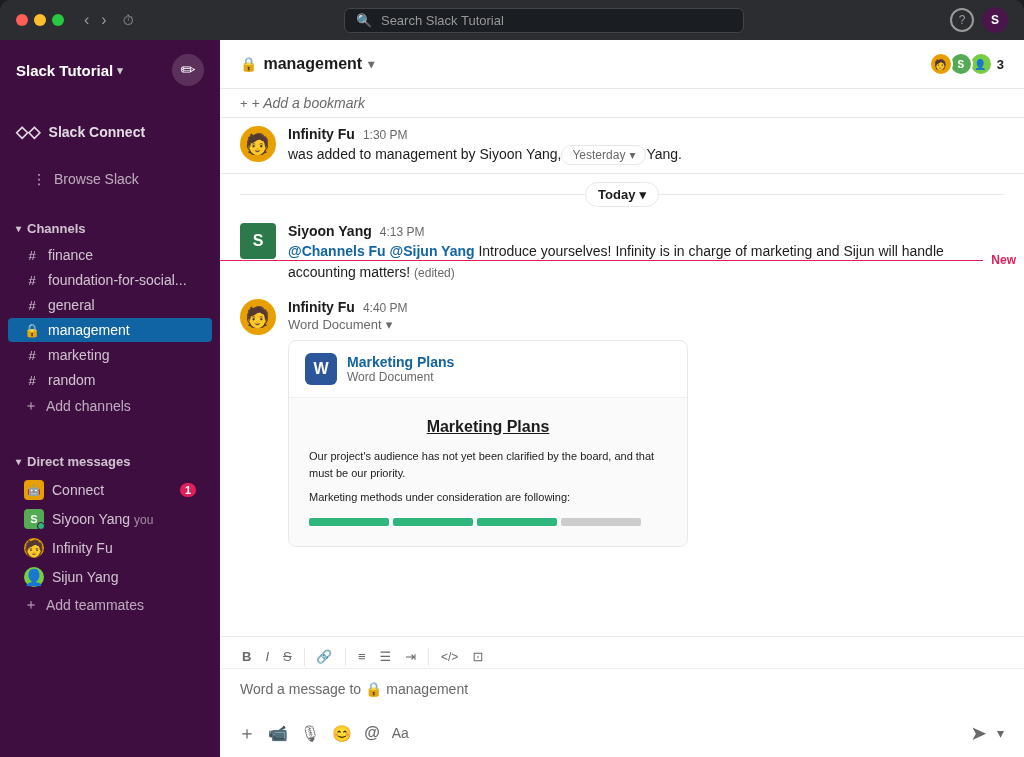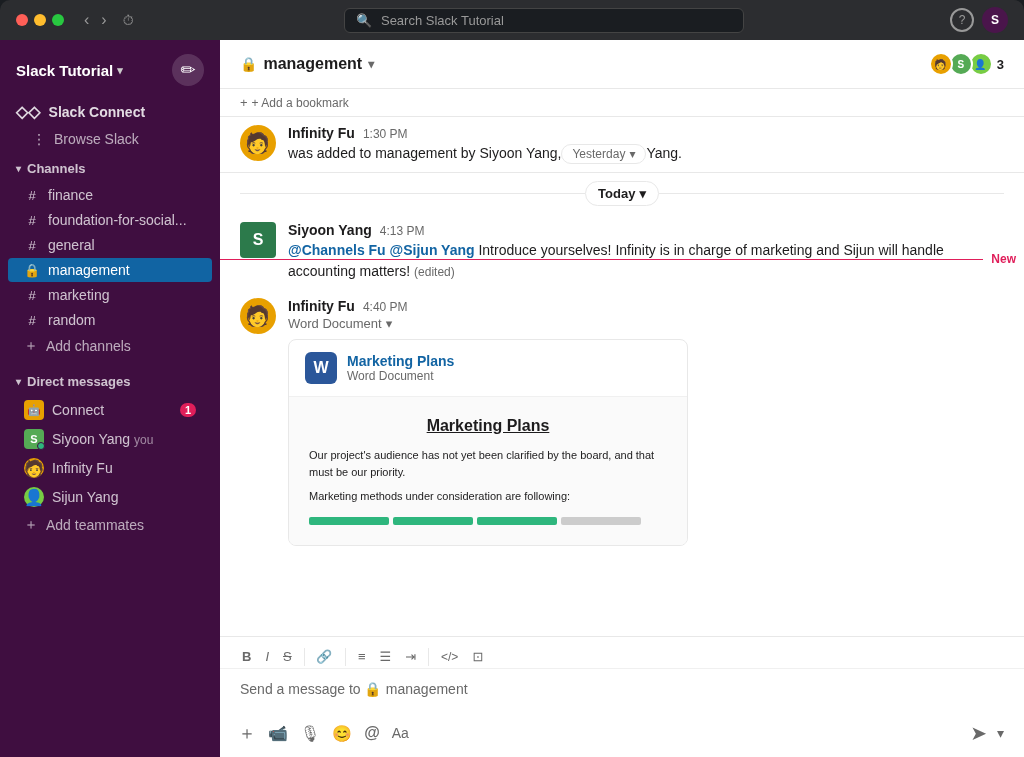--- a/index.html
+++ b/index.html
@@ -17,21 +17,21 @@
     .search-bar { flex: 1; max-width: 400px; margin: 0 auto; background: #1a1d21; border-radius: 6px; display: flex; align-items: center; padding: 4px 12px; gap: 8px; border: 1px solid #444; }
     .search-bar span { color: #999; font-size: 13px; }
     .search-icon { color: #999; font-size: 14px; }
     .help-btn { width: 24px; height: 24px; border-radius: 50%; background: none; border: 2px solid #999; color: #999; font-size: 12px; cursor: pointer; display: flex; align-items: center; justify-content: center; }
     .user-avatar-chrome { width: 26px; height: 26px; border-radius: 50%; background: #4a154b; color: white; font-size: 12px; display: flex; align-items: center; justify-content: center; font-weight: bold; }
 
     
     .app-layout { display: flex; flex: 1; overflow: hidden; }
 
     
-    .sidebar { width: 220px; background: #3f0e40; color: white; display: flex; flex-direction: column; flex-shrink: 0; overflow-y: auto; }
+    .sidebar { width: 220px; background: #3f0e40; color: white; display: flex; flex-direction: column; flex-shrink: 0; overflow-y: auto; gap: 20px; }
     .sidebar-header { display: flex; align-items: center; justify-content: space-between; padding: 14px 16px 10px; }
     .workspace-name { font-size: 15px; font-weight: 700; color: white; display: flex; align-items: center; gap: 4px; }
     .workspace-name .dropdown-arrow { font-size: 11px; color: #ccc; }
     .compose-btn { width: 32px; height: 32px; background: rgba(255,255,255,0.15); border-radius: 50%; display: flex; align-items: center; justify-content: center; cursor: pointer; color: white; font-size: 18px; }
 
     .sidebar-section { padding: 4px 0; }
     .sidebar-item { display: flex; align-items: center; padding: 4px 16px; gap: 8px; cursor: pointer; font-size: 14px; color: rgba(255,255,255,0.75); border-radius: 4px; margin: 1px 8px; }
     .sidebar-item.active { background: #1164a3; color: white; }
     .sidebar-item .icon { font-size: 13px; width: 16px; text-align: center; flex-shrink: 0; }
     .sidebar-section-header { display: flex; align-items: center; padding: 6px 16px; gap: 6px; cursor: pointer; font-size: 13px; color: rgba(255,255,255,0.75); font-weight: 600; }
@@ -248,21 +248,21 @@
           <div class="member-avatar" style="background:#e8a000;z-index:3;">🧑</div>
           <div class="member-avatar" style="background:#5a5;z-index:2;">S</div>
           <div class="member-avatar" style="background:#7c4;z-index:1;">👤</div>
           <span class="member-count">3</span>
         </div>
       </div>
     </div>
 
     <div class="bookmark-bar">
       <span>+</span>
-      <span style="font-size:12px;color:#696969;">+ Add a bookmark</span>
+      <span style="font-size:14px;color:#696969;font-style:italic;">+ Add a bookmark</span>
     </div>
 
     <div class="messages-area">
 
       <div class="yesterday-msg">
         <div class="avatar avatar-infinity" style="background:#e8a000;border-radius:50%;width:36px;height:36px;font-size:20px;display:flex;align-items:center;justify-content:center;">🧑</div>
         <div class="message-content">
           <div class="message-header">
             <span class="message-author">Infinity Fu</span>
             <span class="message-time">1:30 PM</span>
@@ -354,21 +354,21 @@
         <button class="toolbar-btn" style="font-size:13px;">🔗</button>
         <div class="toolbar-sep"></div>
         <button class="toolbar-btn" style="font-size:13px;">≡</button>
         <button class="toolbar-btn" style="font-size:13px;">☰</button>
         <button class="toolbar-btn" style="font-size:13px;">⇥</button>
         <div class="toolbar-sep"></div>
         <button class="toolbar-btn" style="font-size:12px;">&lt;/&gt;</button>
         <button class="toolbar-btn" style="font-size:13px;">⊡</button>
       </div>
       <div class="composer-input">
-        <span style="color:#696969;font-size:14px;">Send a message to 🔒 management</span>
+        <span style="color:#696969;font-size:14px;">Word a message to 🔒 management</span>
       </div>
       <div class="composer-footer">
         <div class="composer-tools">
           <button class="composer-tool">＋</button>
           <button class="composer-tool" style="font-size:16px;">📹</button>
           <button class="composer-tool" style="font-size:16px;">🎙</button>
           <button class="composer-tool" style="font-size:16px;">😊</button>
           <button class="composer-tool" style="font-size:16px;font-weight:bold;">@</button>
           <button class="composer-tool" style="font-size:14px;">Aa</button>
         </div>

